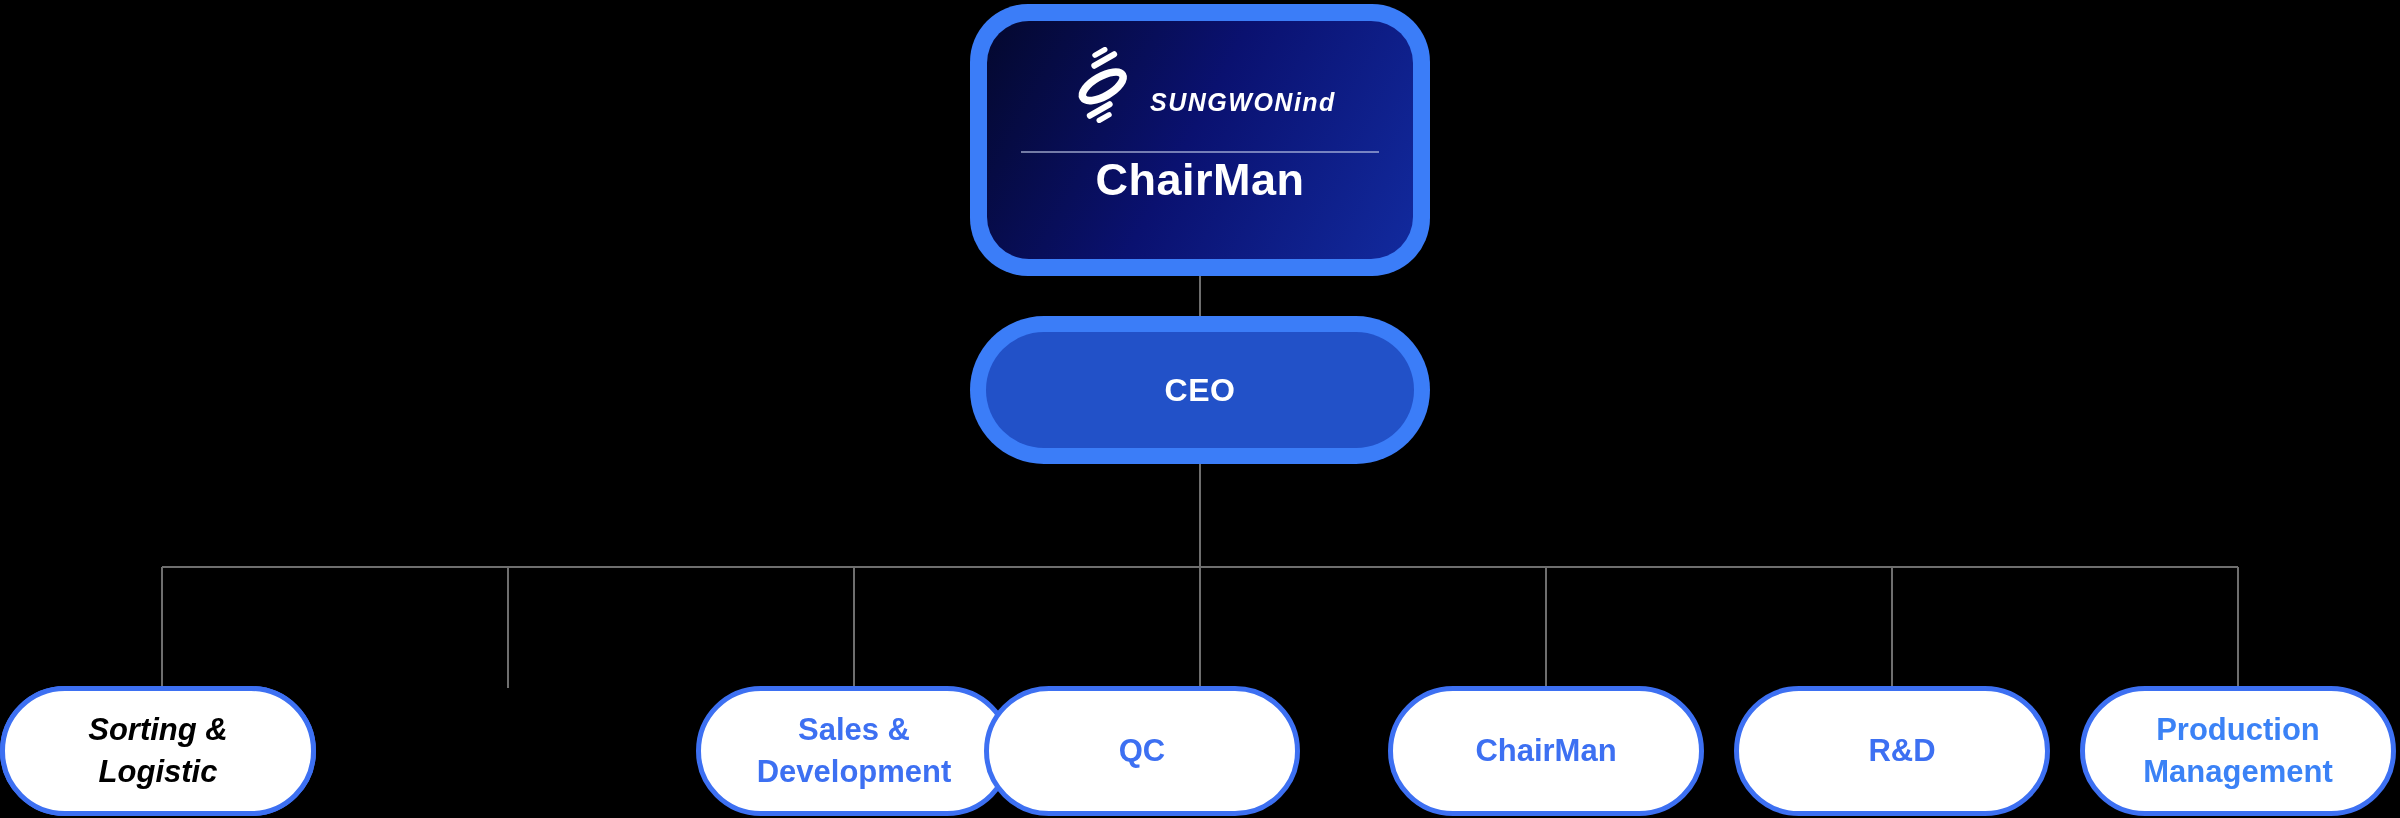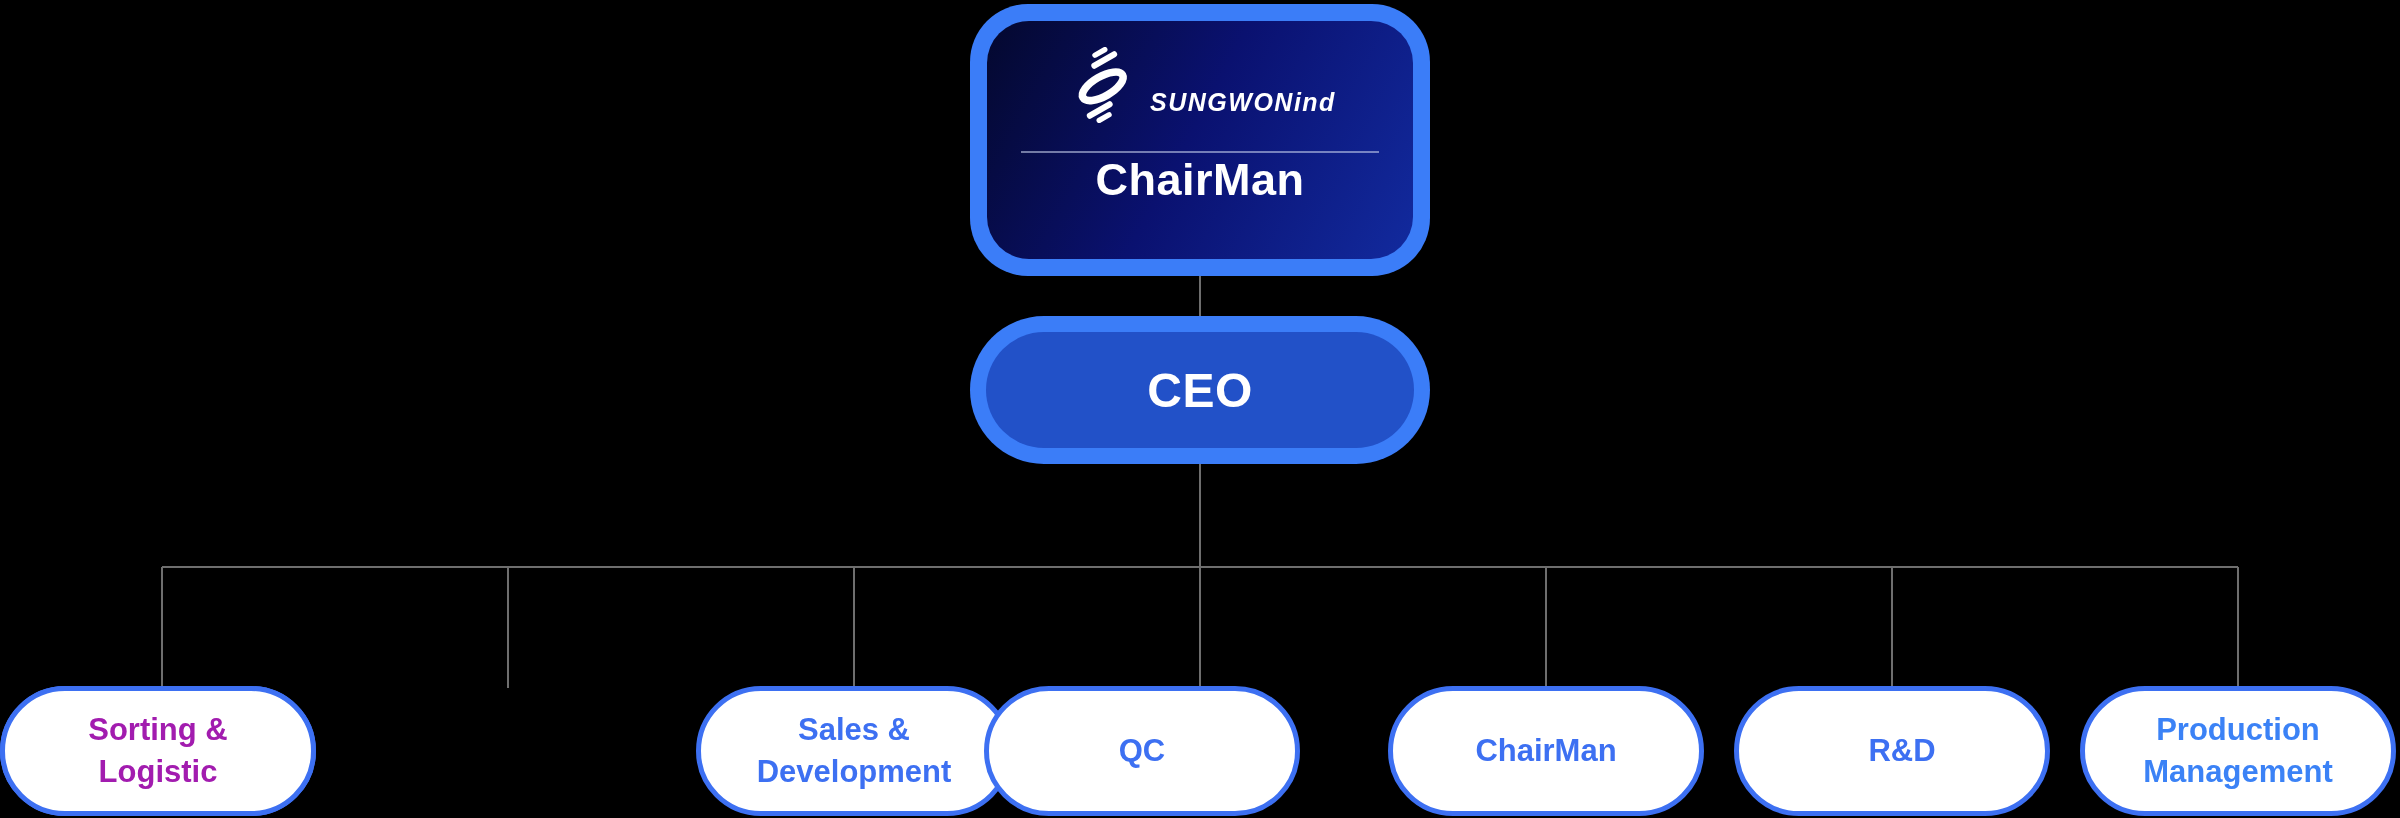--- a/index.html
+++ b/index.html
@@ -70,21 +70,21 @@
     padding: 16px;
   }
   .ceo-inner {
     width: 100%; height: 100%;
     border-radius: 58px;
     background: #2251c8;
     display: flex; align-items: center; justify-content: center;
   }
   .ceo-label {
     color: #ffffff;
-    font-size: 48px;
+    font-size: 32px;
     font-weight: 700;
     letter-spacing: 0.5px;
   }
 
   
   .dept {
     position: absolute; top: 686px;
     width: 316px; height: 130px;
     background: #ffffff;
     border: 5px solid #3d70f2;
@@ -163,15 +163,15 @@
 </div>
 <div class="dept" style="border-color: rgb(61, 112, 242);">
   <div class="dept-label" style="color: #3b82f6;">Production
 Management</div>
 </div>
 <div class="dept" style="border-color: rgb(61, 112, 242);">
   <div class="dept-label" style="color: rgb(61, 112, 242);">Production
 Team</div>
 </div>
 <div class="dept" style="border-color: rgb(61, 112, 242);">
-  <div class="dept-label" style="color: #a21caf;">Sorting &amp;
+  <div class="dept-label" style="color: #000000; font-style: italic;">Sorting &amp;
 Logistic</div>
 </div>
 
 </body></html>

